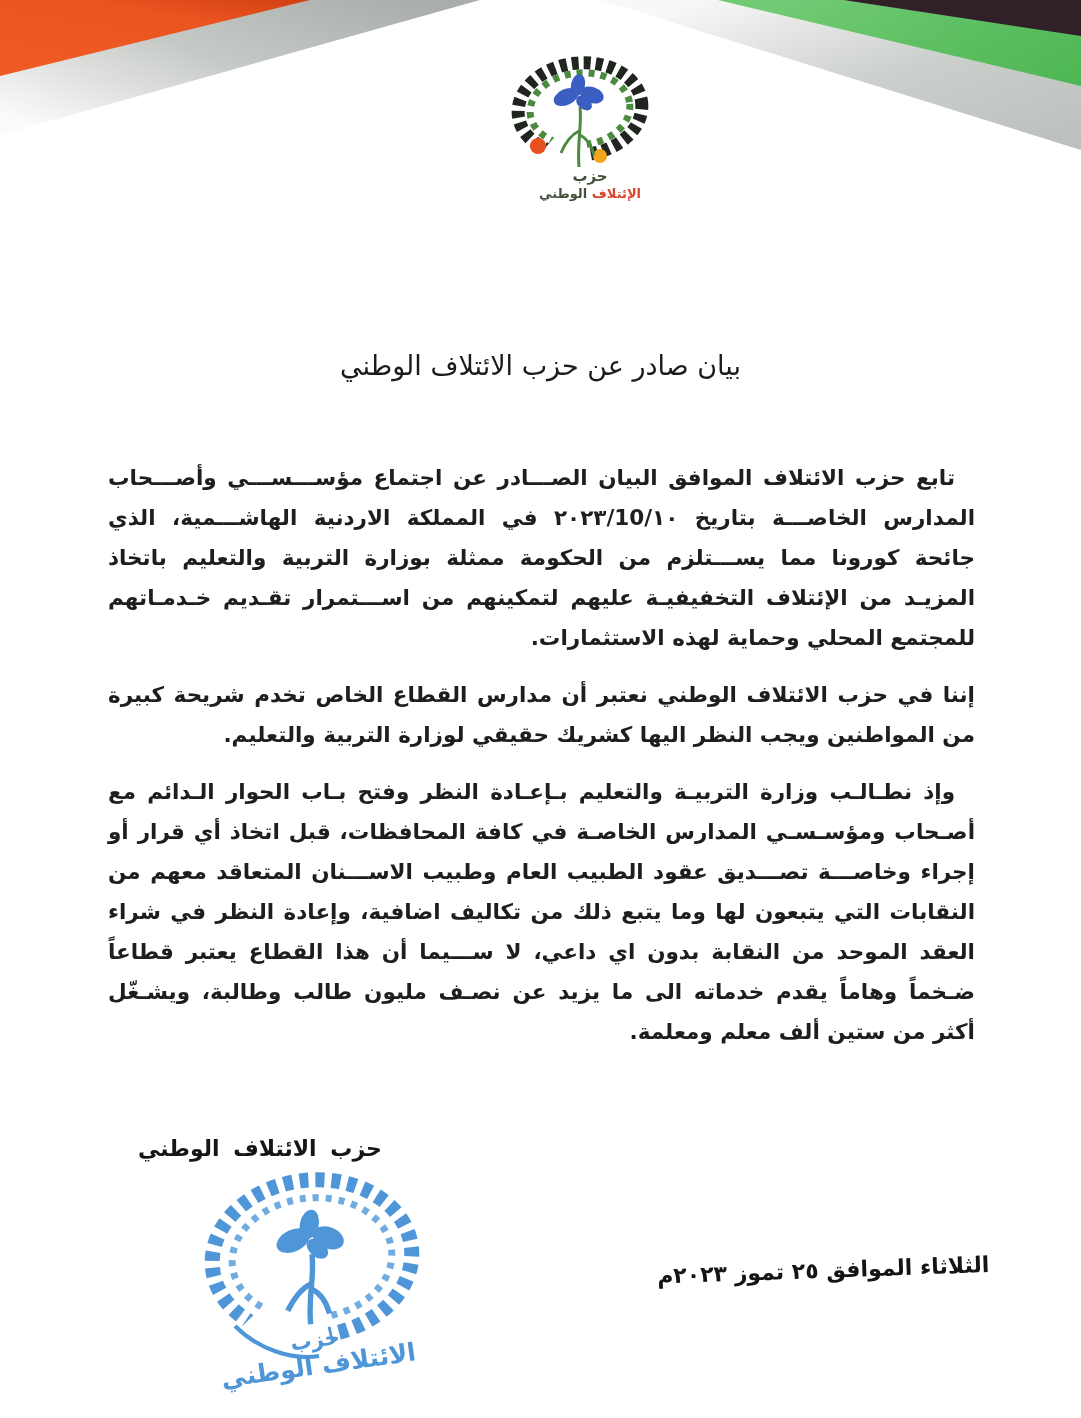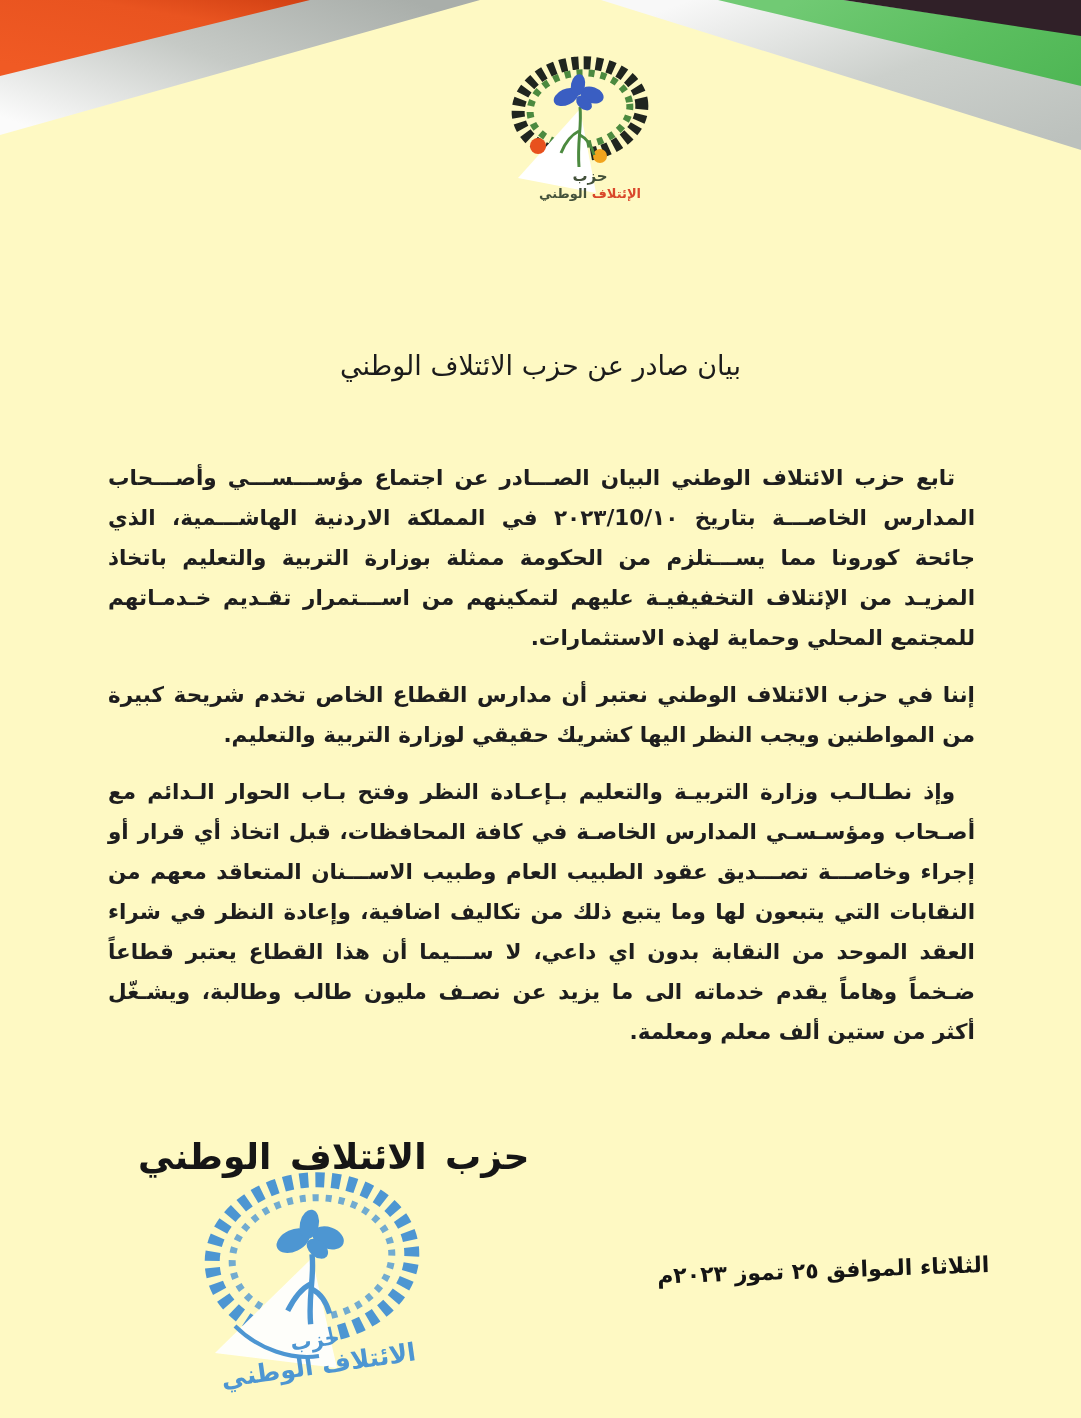--- a/index.html
+++ b/index.html
@@ -13,21 +13,21 @@
     --flame-red:#e8511d;
     --flame-yellow:#f2a41e;
     --logo-red-text:#d9472b;
     --logo-dark-text:#44523b;
     --stamp-blue:#3f8ed4;
     --ink:#1e1e1e;
   }
   html,body{margin:0;padding:0;background:#888;}
   .page{
     position:relative;width:1081px;height:1418px;margin:0 auto;
-    background:#fef9c3;overflow:hidden;
+    background:#ffffff;overflow:hidden;
     font-family:"DejaVu Sans",sans-serif;color:var(--ink);
   }
   
   .stripe{position:absolute;top:0;}
   .stripe-left-gray{
     left:0;width:480px;height:135px;
     clip-path:polygon(0 0,100% 0,0 100%);
     background:linear-gradient(200deg,#a9aeaa 8%,#c6cac6 50%,#fbfbfb 94%);
   }
   .stripe-left-orange{
@@ -75,21 +75,21 @@
     direction:rtl;font-size:21.5px;font-weight:700;color:var(--ink);
   }
   .para{margin:0 0 17px 0;}
   .line{line-height:40px;text-align:justify;text-align-last:justify;white-space:nowrap;}
   .para .line:last-child{text-align-last:right;white-space:normal;}
   .para:nth-child(1) .line:first-child,
   .para:nth-child(3) .line:first-child{padding-right:20px;}
   
   .signature{
     position:absolute;left:138px;top:1136px;z-index:3;
-    direction:rtl;font-size:36px;font-weight:700;color:#161616;word-spacing:6px;
+    direction:rtl;font-size:22px;font-weight:700;color:#161616;word-spacing:6px;
   }
   .stamp{position:absolute;left:197px;top:1168px;width:250px;height:250px;z-index:2;opacity:.92;}
   .stamp svg{position:absolute;left:0;top:0;}
   .s-ring{fill:none;stroke:var(--stamp-blue);stroke-width:15;stroke-dasharray:9 7;}
   .s-ring2{fill:none;stroke:var(--stamp-blue);stroke-width:7;stroke-dasharray:6 7;opacity:.8;}
   .s-fill{fill:var(--stamp-blue);}
   .s-stroke{fill:none;stroke:var(--stamp-blue);stroke-width:4;}
   .stamp-caption{
     position:absolute;left:10px;top:160px;width:220px;text-align:center;
     transform:rotate(-8deg);color:var(--stamp-blue);font-weight:700;line-height:1.15;
@@ -138,21 +138,21 @@
         <span class="w-red">الإئتلاف</span>
         <span class="w-drk">الوطني</span>
       </div>
     </div>
   </div>
 
   <div class="doc-title">بيان صادر عن حزب الائتلاف الوطني</div>
 
   <div class="doc-body">
       <div class="para">
-        <div class="line" dir="rtl">تابع حزب الائتلاف الوطني البيان الصـــادر عن اجتماع مؤســـســـي وأصـــحاب</div>
+        <div class="line" dir="rtl">تابع حزب الائتلاف الموافق البيان الصـــادر عن اجتماع مؤســـســـي وأصـــحاب</div>
         <div class="line" dir="rtl">المدارس الخاصـــة بتاريخ ٢٠٢٣/10/١٠ في المملكة الاردنية الهاشـــمية، الذي</div>
         <div class="line" dir="rtl">جائحة كورونا مما يســـتلزم من الحكومة ممثلة بوزارة التربية والتعليم باتخاذ</div>
         <div class="line" dir="rtl">المزيـد من الإئتلاف التخفيفيـة عليهم لتمكينهم من اســـتمرار تقـديم خـدمـاتهم</div>
         <div class="line" dir="rtl">للمجتمع المحلي وحماية لهذه الاستثمارات.</div>
       </div>
       <div class="para">
         <div class="line" dir="rtl">إننا في حزب الائتلاف الوطني نعتبر أن مدارس القطاع الخاص تخدم شريحة كبيرة</div>
         <div class="line" dir="rtl">من المواطنين ويجب النظر اليها كشريك حقيقي لوزارة التربية والتعليم.</div>
       </div>
       <div class="para">

